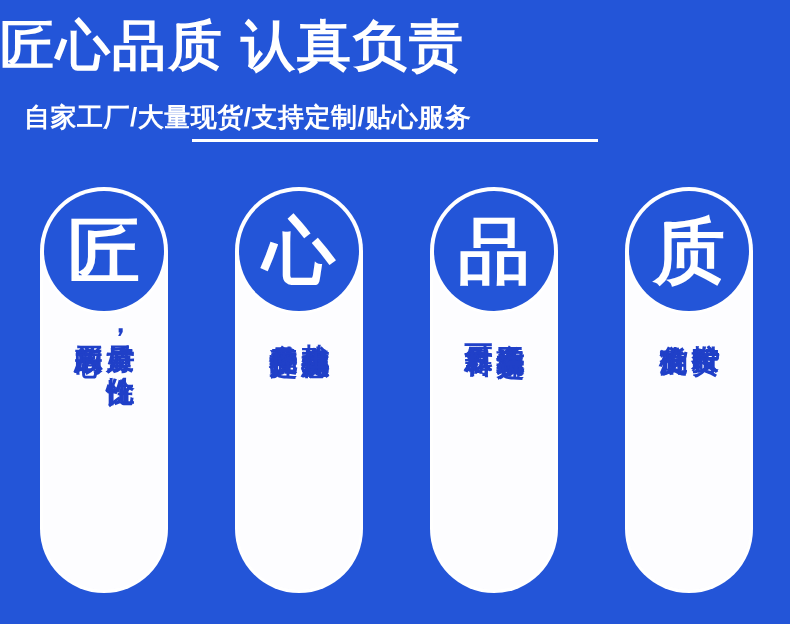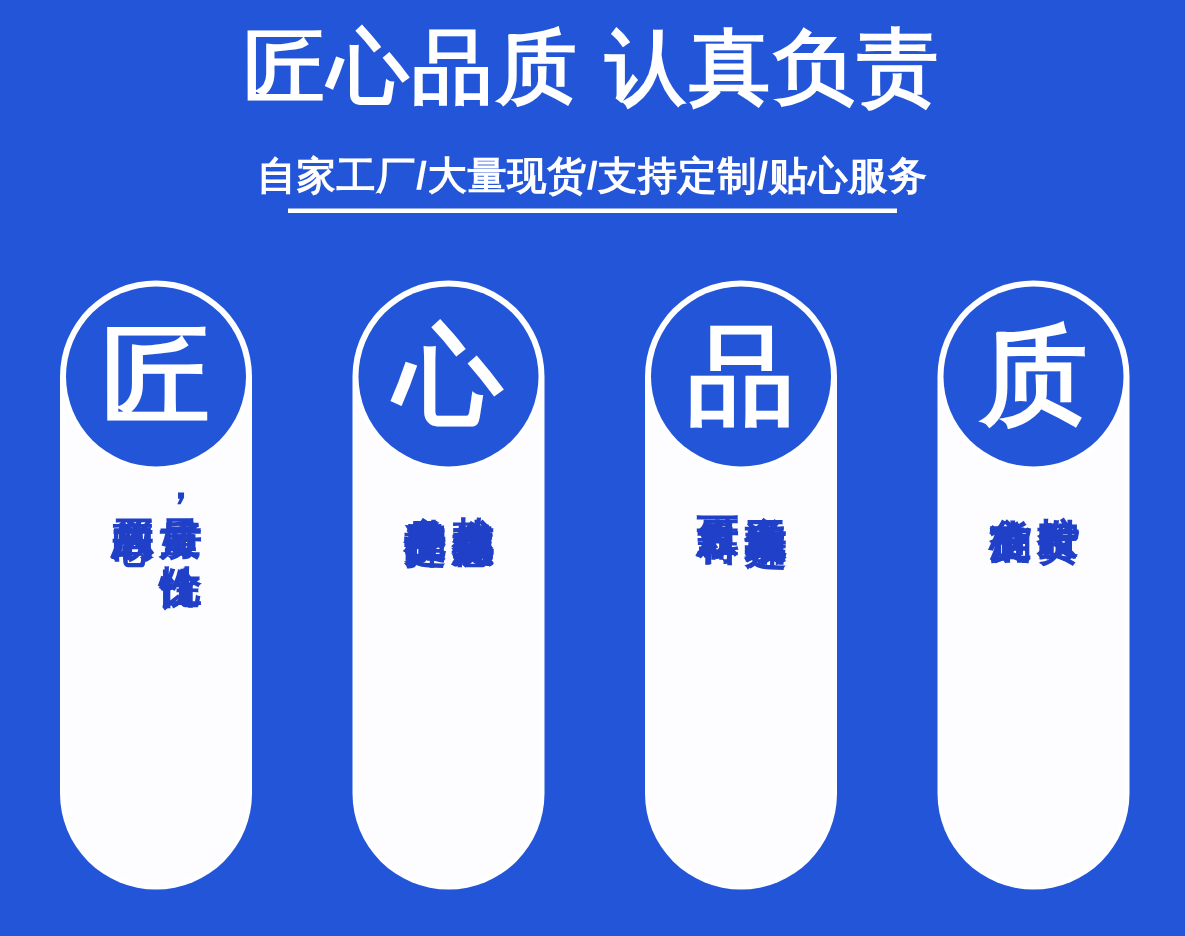--- a/index.html
+++ b/index.html
@@ -15,21 +15,21 @@
     font-family:"Liberation Sans","DejaVu Sans",sans-serif;
     position:relative;
   }
 
   
   #header {
     position:absolute;
     left:0; top:0;
     width:790px;
     height:160px;
-    text-align:center;
+    text-align:left;
   }
 
   #main-title {
     position:absolute;
     left:0; top:12px;
     width:790px;
     font-size:54px;
     font-weight:bold;
     color:#ffffff;
     letter-spacing:2px;
@@ -39,20 +39,21 @@
 
   #subtitle {
     position:absolute;
     left:0; top:100px;
     width:790px;
     font-size:26px;
     font-weight:bold;
     color:#ffffff;
     letter-spacing:0.5px;
     white-space:nowrap;
+    padding-left:24px;
   }
 
   #divider {
     position:absolute;
     left:192px; top:139px;
     width:406px;
     height:3px;
     background:#ffffff;
   }
 

